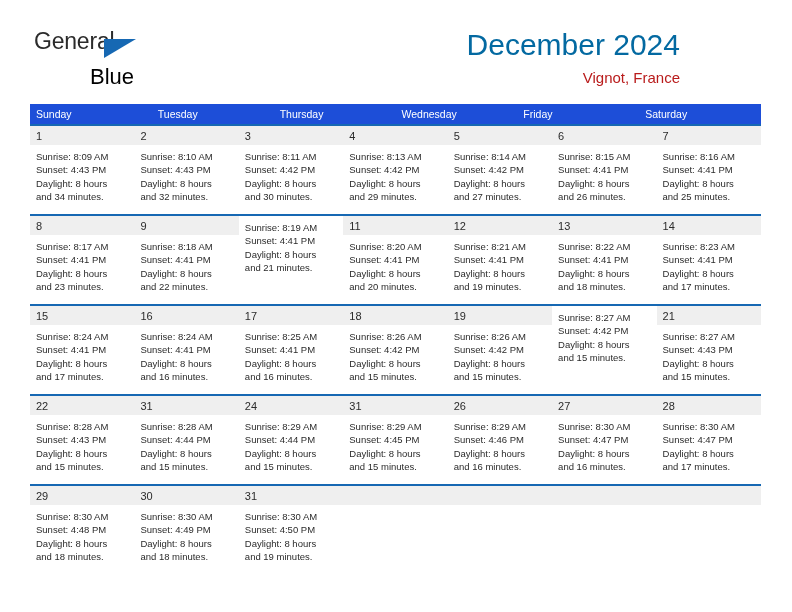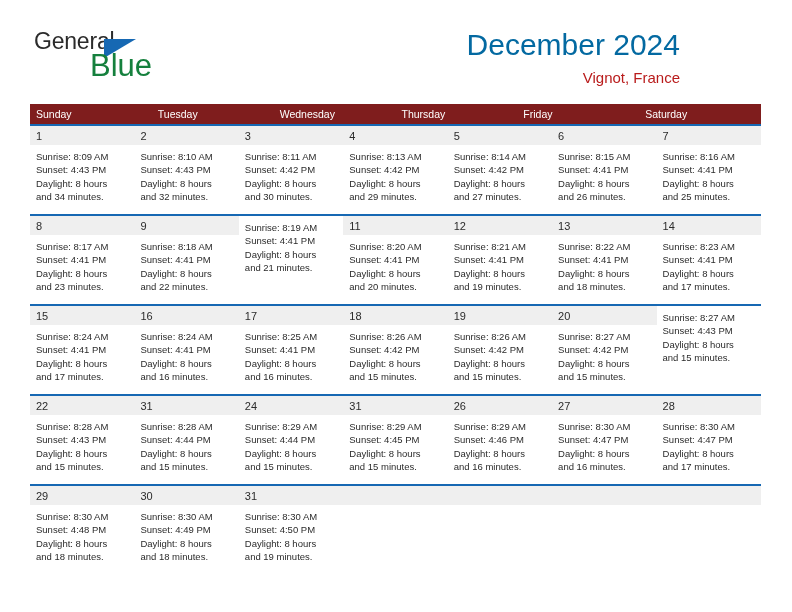--- a/index.html
+++ b/index.html
@@ -50,23 +50,23 @@
     left: 74px;
     top: 11px;
     width: 0;
     height: 0;
     border-left: 32px solid #1668b3;
     border-bottom: 19px solid transparent;
   }
   .brand-blue {
     position: absolute;
     left: 60px;
-    top: 22px;
-    font-size: 31px;
-    color: #15803d;
+    top: 38px;
+    font-size: 22px;
+    color: #000000;
     line-height: 1;
   }
 
   .title-block {
     position: absolute;
     right: 0;
     top: 0;
     text-align: right;
   }
   .month-title {
@@ -85,21 +85,21 @@
 
   
   .calendar {
     position: absolute;
     left: 30px;
     top: 104px;
     width: 731px;
   }
   .weekday-row {
     display: flex;
-    background: #7f1d1d;
+    background: #1d4ed8;
     height: 20px;
   }
   .weekday {
     flex: 1 1 0;
     min-width: 0;
     color: #ffffff;
     font-size: 10.5px;
     line-height: 20px;
     padding-left: 6px;
     box-sizing: border-box;
@@ -158,22 +158,22 @@
       <div class="location">Vignot, France</div>
     </div>
 
   </div>
 
   <div class="calendar">
 
     <div class="weekday-row">
       <div class="weekday">Sunday</div>
       <div class="weekday">Tuesday</div>
+      <div class="weekday">Thursday</div>
       <div class="weekday">Wednesday</div>
-      <div class="weekday">Thursday</div>
       <div class="weekday">Friday</div>
       <div class="weekday">Saturday</div>
     </div>
 
     <div id="weeks-container">
         <div class="week-row">
           <div class="day-cell">
             <div class="daynum-band"><span class="daynum">1</span></div>
             <div class="day-body">
               <div class="day-line">Sunrise: 8:09 AM</div>
@@ -341,29 +341,29 @@
           <div class="day-cell">
             <div class="daynum-band"><span class="daynum">19</span></div>
             <div class="day-body">
               <div class="day-line">Sunrise: 8:26 AM</div>
               <div class="day-line">Sunset: 4:42 PM</div>
               <div class="day-line">Daylight: 8 hours</div>
               <div class="day-line">and 15 minutes.</div>
             </div>
           </div>
           <div class="day-cell">
-            <div class="daynum-band"><span class="daynum">20</span></div>
             <div class="day-body">
               <div class="day-line">Sunrise: 8:27 AM</div>
               <div class="day-line">Sunset: 4:42 PM</div>
               <div class="day-line">Daylight: 8 hours</div>
               <div class="day-line">and 15 minutes.</div>
             </div>
           </div>
           <div class="day-cell">
+            <div class="daynum-band"><span class="daynum">21</span></div>
             <div class="day-body">
               <div class="day-line">Sunrise: 8:27 AM</div>
               <div class="day-line">Sunset: 4:43 PM</div>
               <div class="day-line">Daylight: 8 hours</div>
               <div class="day-line">and 15 minutes.</div>
             </div>
           </div>
         </div>
         <div class="week-row">
           <div class="day-cell">

